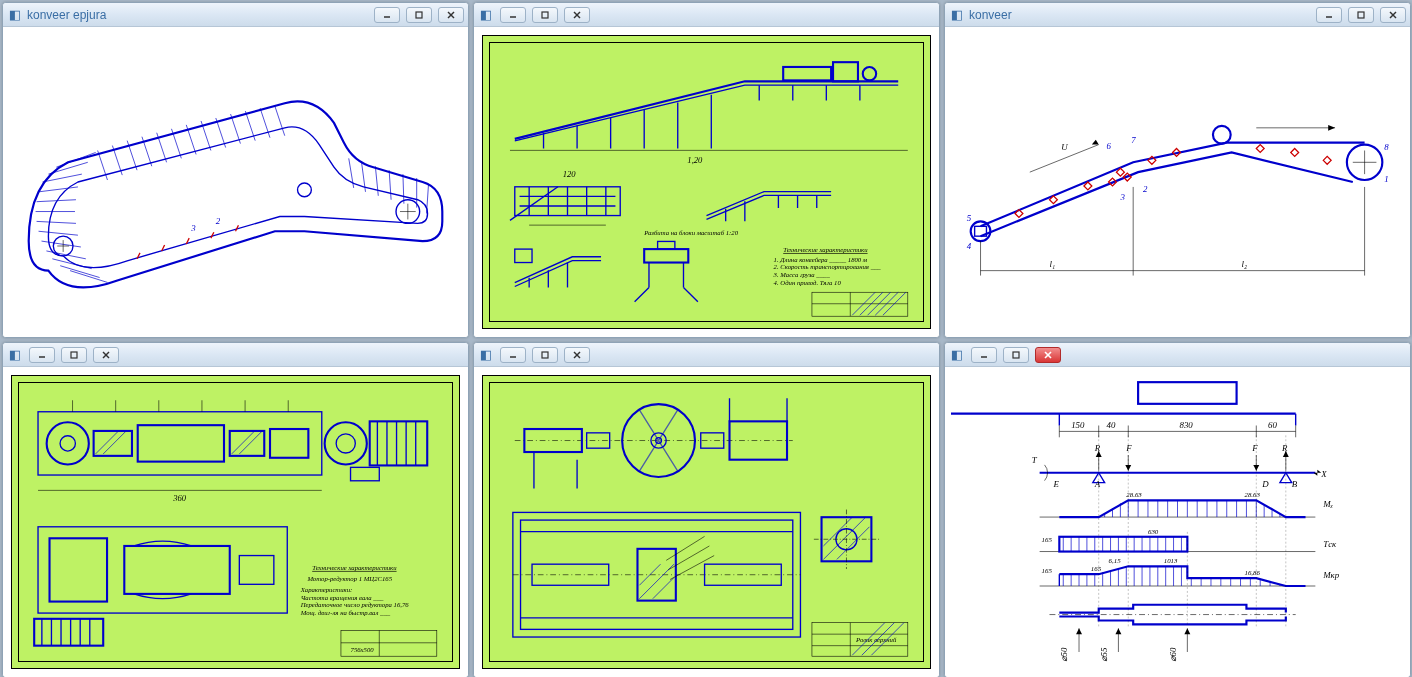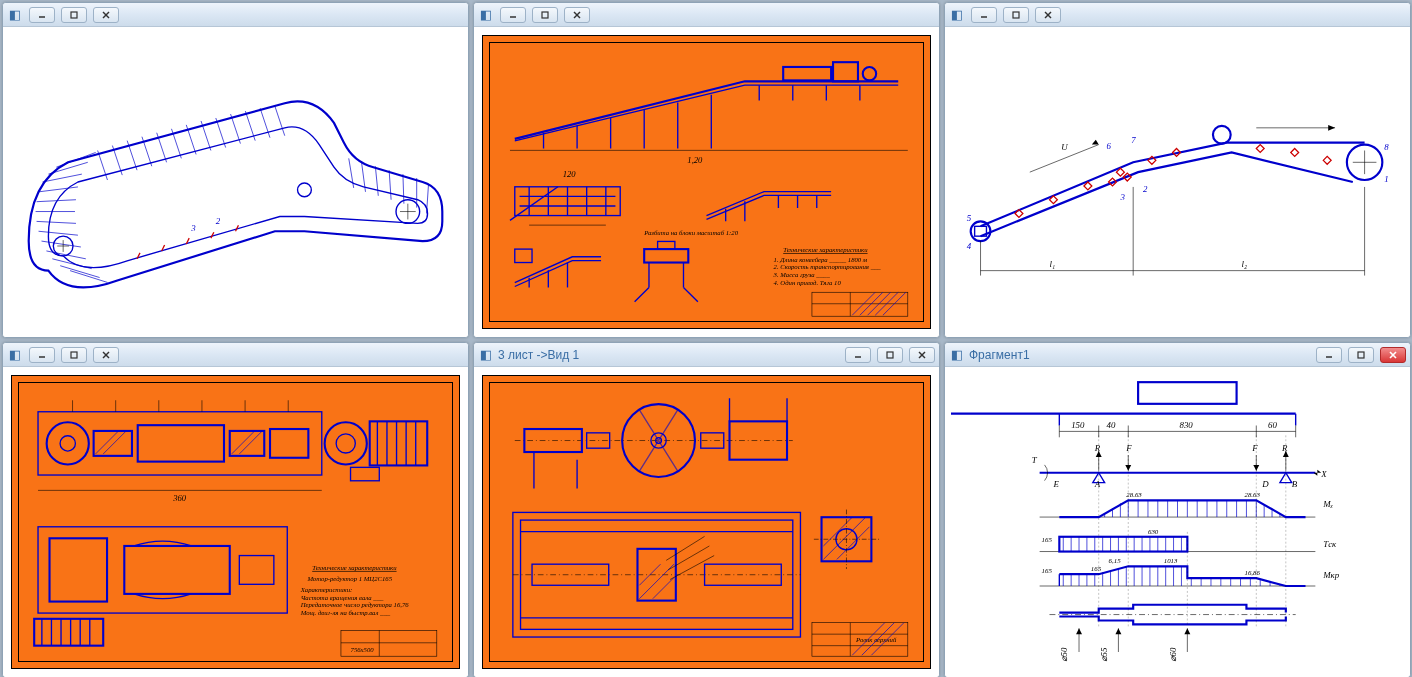--- a/index.html
+++ b/index.html
@@ -68,21 +68,21 @@
     flex: 1;
     background: #fff;
     position: relative;
     padding: 6px;
   }
   
   .sheet {
     position: absolute;
     inset: 8px;
     border: 1px solid #000;
-    background: #f97316;
+    background: #bef264;
     overflow:hidden;
   }
   .sheet-inner {
     position: absolute;
     inset: 6px;
     border: 1px solid #000;
   }
   svg.cad { width: 100%; height: 100%; display: block; overflow:hidden;}
   .stroke-blue { stroke: #0000cc; fill: none; stroke-width: 1.4; }
   .stroke-blue-thick { stroke: #0000cc; fill: none; stroke-width: 2.2; }
@@ -93,20 +93,21 @@
   .cad-num { font-size: 9px; fill: #0000cc; font-style: italic; font-family: "Times New Roman", serif; }
 </style>
 </head>
 <body>
 
 <div class="grid">
 
   <div class="mdi-window">
     <div class="titlebar">
       <span class="icon">◧</span>
+      <span class="title">konveer epjura</span>
       <span class="win-btn">
           <svg viewBox="0 0 10 10">
             <line x1="2" y1="7" x2="8" y2="7" stroke="#333" stroke-width="1.5"></line>
           </svg>
         </span>
       <span class="win-btn">
           <svg viewBox="0 0 10 10">
             <rect x="2" y="2" width="6" height="6" fill="none" stroke="#333" stroke-width="1.2"></rect>
           </svg>
         </span>
@@ -300,20 +301,21 @@
           </g>
         </svg>
       </div>
         </div>
     </div>
   </div>
 
   <div class="mdi-window">
     <div class="titlebar">
       <span class="icon">◧</span>
+      <span class="title">konveer</span>
       <span class="win-btn">
           <svg viewBox="0 0 10 10">
             <line x1="2" y1="7" x2="8" y2="7" stroke="#333" stroke-width="1.5"></line>
           </svg>
         </span>
       <span class="win-btn">
           <svg viewBox="0 0 10 10">
             <rect x="2" y="2" width="6" height="6" fill="none" stroke="#333" stroke-width="1.2"></rect>
           </svg>
         </span>
@@ -475,21 +477,20 @@
           </g>
         </svg>
       </div>
         </div>
     </div>
   </div>
 
   <div class="mdi-window">
     <div class="titlebar">
       <span class="icon">◧</span>
-      <span class="title">3 лист -&gt;Вид 1</span>
       <span class="win-btn">
           <svg viewBox="0 0 10 10">
             <line x1="2" y1="7" x2="8" y2="7" stroke="#333" stroke-width="1.5"></line>
           </svg>
         </span>
       <span class="win-btn">
           <svg viewBox="0 0 10 10">
             <rect x="2" y="2" width="6" height="6" fill="none" stroke="#333" stroke-width="1.2"></rect>
           </svg>
         </span>
@@ -567,21 +568,20 @@
           </g>
         </svg>
       </div>
         </div>
     </div>
   </div>
 
   <div class="mdi-window">
     <div class="titlebar">
       <span class="icon">◧</span>
-      <span class="title">Фрагмент1</span>
       <span class="win-btn">
           <svg viewBox="0 0 10 10">
             <line x1="2" y1="7" x2="8" y2="7" stroke="#333" stroke-width="1.5"></line>
           </svg>
         </span>
       <span class="win-btn">
           <svg viewBox="0 0 10 10">
             <rect x="2" y="2" width="6" height="6" fill="none" stroke="#333" stroke-width="1.2"></rect>
           </svg>
         </span>

